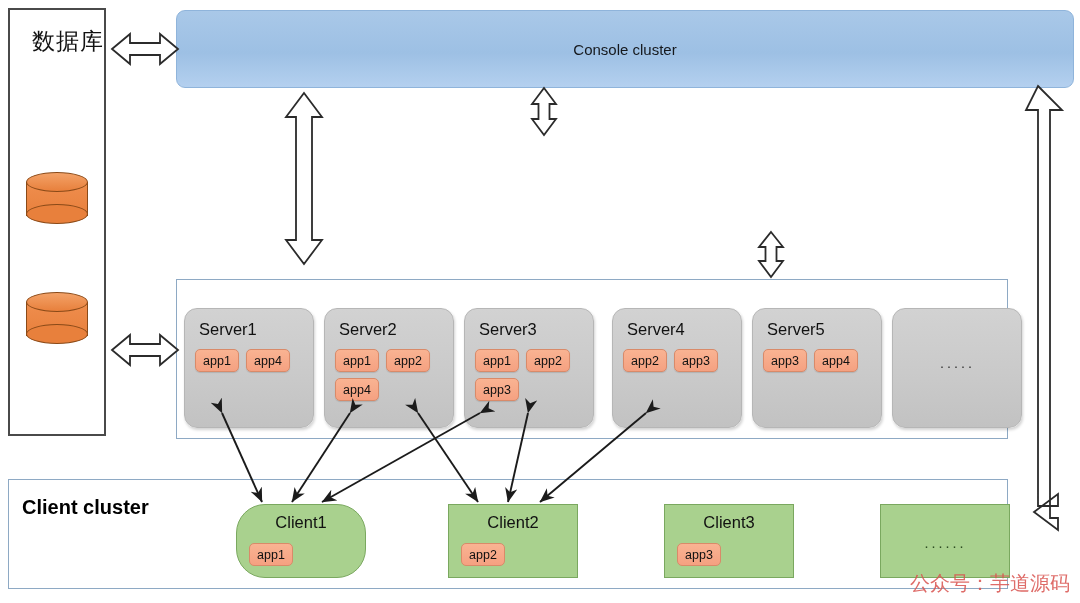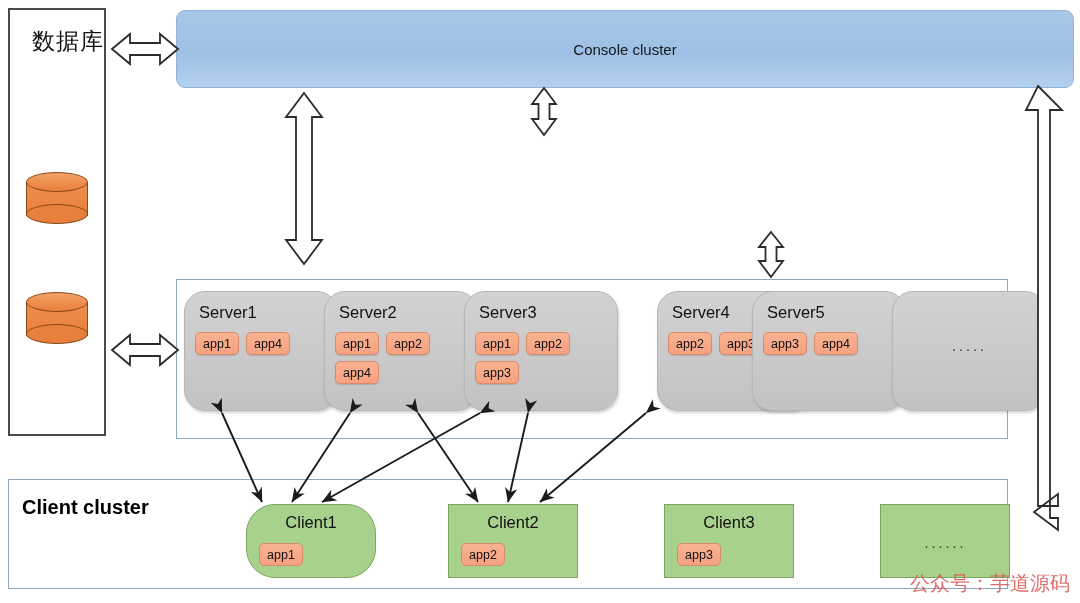--- a/index.html
+++ b/index.html
@@ -28,23 +28,23 @@
   .console span{font-size:15px;color:#15181c;font-weight:400;}
 
   
   .zk{left:362px;top:131px;width:602px;height:104px;border:1.5px solid #8ea9c4;background:#fff;}
   .zk-title{position:absolute;right:70px;top:10px;font-size:20px;font-weight:bold;color:#111;}
   .zk-lines{position:absolute;left:24px;top:36px;}
   .zk-lines div{font-size:15.5px;color:#111;line-height:25px;white-space:nowrap;}
 
   
   .srv-box{left:176px;top:279px;width:832px;height:160px;border:1.5px solid #8ea9c4;background:#fff;}
-  .server{position:absolute;top:291px;width:128px;height:118px;border-radius:21px;
+  .server{position:absolute;top:308px;width:128px;height:118px;border-radius:13px;
           background:linear-gradient(180deg,#d2d2d2 0%,#c9c9c9 60%,#c2c2c2 100%);
-          border:1px solid #b6b6b6;box-shadow:1px 2px 3px rgba(0,0,0,.18);padding-left:24px;}
+          border:1px solid #b6b6b6;box-shadow:1px 2px 3px rgba(0,0,0,.18);}
   .server .name{position:absolute;left:14px;top:11px;font-size:16.5px;color:#111;white-space:nowrap;}
   .server .dots{position:absolute;left:0;top:48px;width:100%;text-align:center;font-size:15px;
                 color:#3a3a3a;letter-spacing:2px;}
   .apps{position:absolute;left:10px;top:40px;width:110px;display:flex;flex-wrap:wrap;gap:6px 7px;}
   .app{min-width:44px;height:23px;border-radius:5px;
         background:linear-gradient(180deg,#f9b392 0%,#f5a181 100%);
         border:1px solid #d98a69;display:flex;align-items:center;justify-content:center;
         font-size:12.5px;color:#111;padding:0 7px;box-sizing:border-box;
         box-shadow:0 1px 1px rgba(0,0,0,.12);}
 
@@ -112,21 +112,21 @@
 
   <div class="server" style="left:464px;">
     <div class="name">Server3</div>
     <div class="apps">
       <div class="app">app1</div>
       <div class="app">app2</div>
       <div class="app">app3</div>
     </div>
   </div>
 
-  <div class="server" style="left:612px;margin-left:45px;">
+  <div class="server" style="left:612px;">
     <div class="name">Server4</div>
     <div class="apps">
       <div class="app">app2</div>
       <div class="app">app3</div>
     </div>
   </div>
 
   <div class="server" style="left:752px;">
     <div class="name">Server5</div>
     <div class="apps">
@@ -135,21 +135,21 @@
     </div>
   </div>
 
   <div class="server" style="left:892px;">
     <div class="dots">·····</div>
   </div>
 
   <div class="abs cli-box"></div>
   <div class="abs cli-title">Client cluster</div>
 
-  <div class="client" style="left:246px;border-radius:29px;">
+  <div class="client" style="left:236px;border-radius:29px;">
     <div class="name">Client1</div>
     <div class="capp">app1</div>
   </div>
 
   <div class="client" style="left:448px;">
     <div class="name">Client2</div>
     <div class="capp">app2</div>
   </div>
 
   <div class="client" style="left:664px;">

